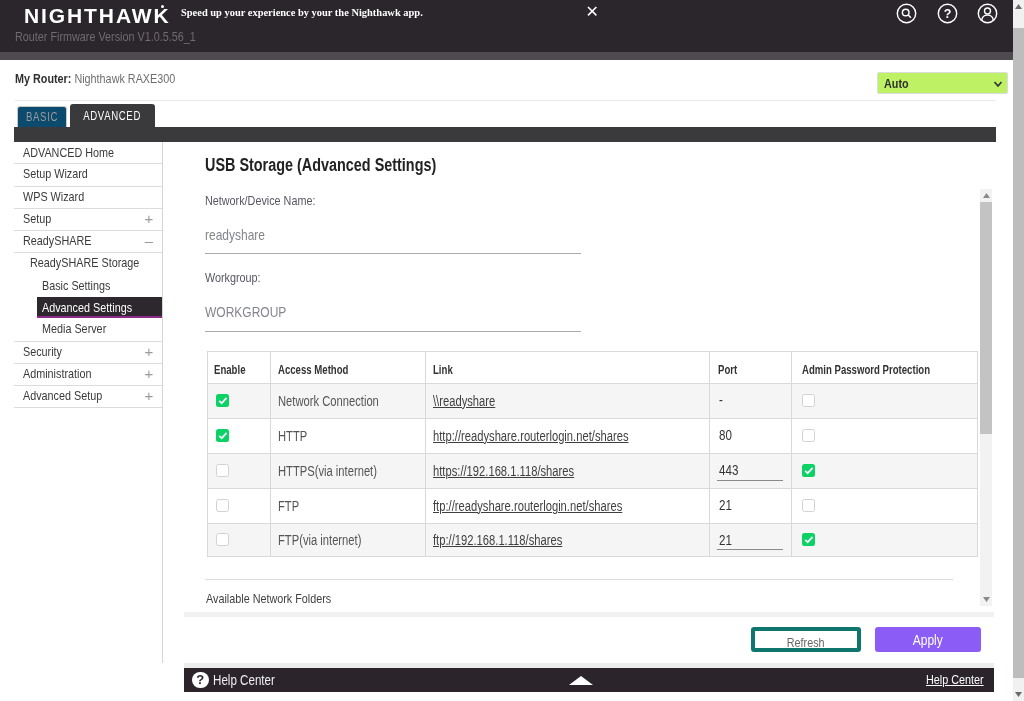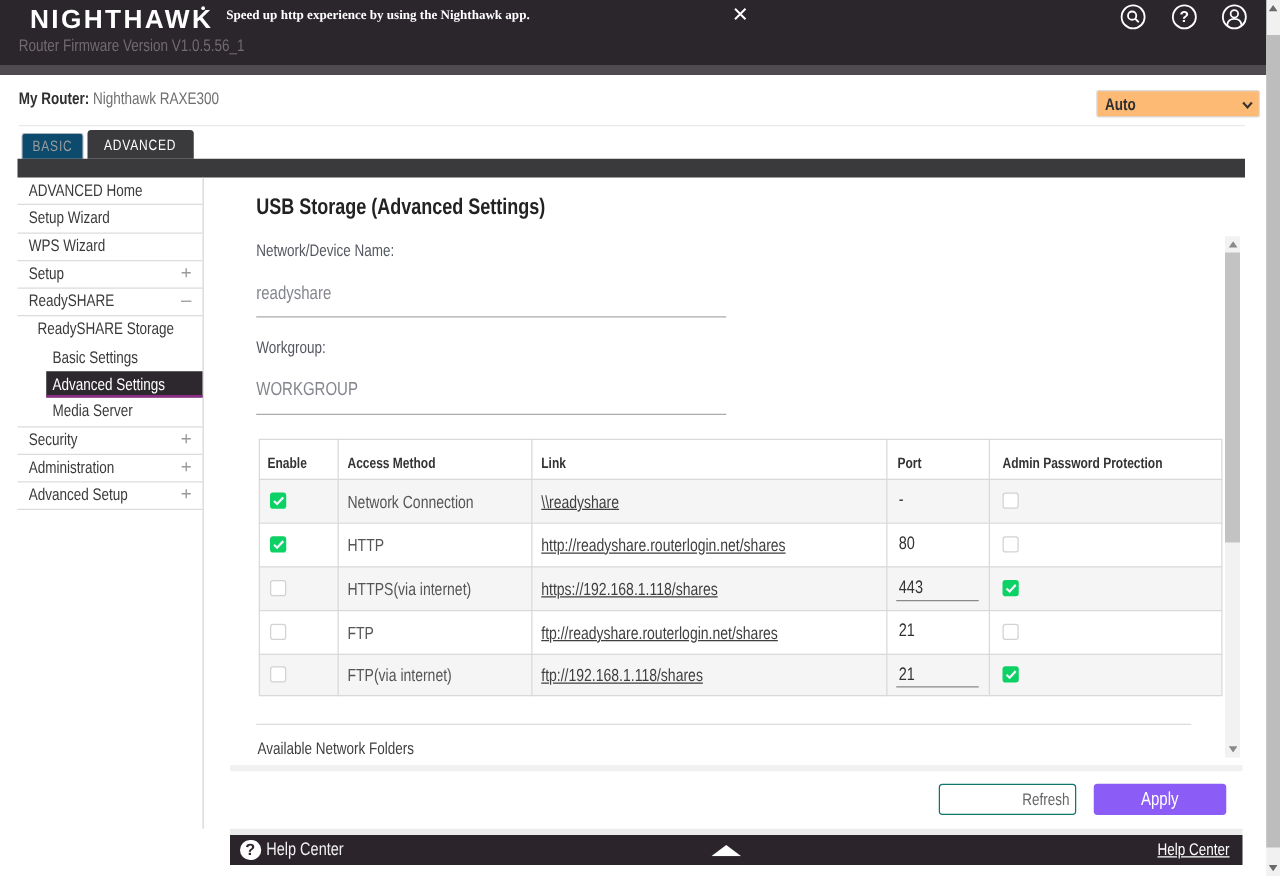--- a/index.html
+++ b/index.html
@@ -13,21 +13,21 @@
 </head>
 <body>
 
 <div class="abs" style="left:0;top:0;width:1024px;height:52px;background:#2b262c;"></div>
 <div class="abs" style="left:0;top:52px;width:1024px;height:8px;background:#4e4a50;"></div>
 
 <div class="abs" style="left:24px;top:0.5px;width:300px;height:30px;color:#fff;font-size:21px;font-weight:700;letter-spacing:1.9px;line-height:30px;">NIGHTHAWK</div>
 <div class="abs" style="left:161px;top:5px;width:3px;height:3px;border-radius:50%;background:#fff;"></div>
 <div class="abs tx" style="left:15px;top:28.5px;color:#716a71;font-size:13.5px;">Router Firmware Version V1.0.5.56_1</div>
 
-<div class="abs" style="left:181px;top:7px;color:#fff;font-family:'Liberation Serif',serif;font-weight:700;font-size:10.45px;">Speed up http experience by using the Nighthawk app.</div>
+<div class="abs" style="left:181px;top:7px;color:#fff;font-family:'Liberation Serif',serif;font-weight:700;font-size:10.45px;">Speed up your experience by your the Nighthawk app.</div>
 
 <svg class="abs" style="left:583.5px;top:2.5px;" width="16" height="16" viewBox="0 0 16 16">
   <path d="M4 4 L12.4 12.4 M12.4 4 L4 12.4" stroke="#fff" stroke-width="1.6" fill="none"></path>
 </svg>
 
 <svg class="abs" style="left:896px;top:3px;" width="21" height="21" viewBox="0 0 21 21">
   <circle cx="10.5" cy="10.5" r="9.2" stroke="#fff" stroke-width="1.45" fill="none"></circle>
   <circle cx="9.7" cy="9.5" r="3.3" stroke="#fff" stroke-width="1.45" fill="none"></circle>
   <path d="M12.2 12 L15 14.8" stroke="#fff" stroke-width="1.45"></path>
 </svg>
@@ -36,21 +36,21 @@
   <text x="10.5" y="14.8" font-size="12.5" font-weight="700" fill="#fff" text-anchor="middle" font-family="Liberation Sans">?</text>
 </svg>
 <svg class="abs" style="left:976.5px;top:3px;" width="21" height="21" viewBox="0 0 21 21">
   <circle cx="10.5" cy="10.5" r="9.2" stroke="#fff" stroke-width="1.45" fill="none"></circle>
   <circle cx="10.5" cy="8" r="3" stroke="#fff" stroke-width="1.4" fill="none"></circle>
   <path d="M4.8 17 C5.2 13.3 7.6 12.1 10.5 12.1 C13.4 12.1 15.8 13.3 16.2 17" stroke="#fff" stroke-width="1.4" fill="none"></path>
 </svg>
 
 <div class="abs tx" style="left:15px;top:71px;font-size:13.5px;color:#6e6e6e;"><b style="color:#2f2f2f;">My Router:</b> Nighthawk RAXE300</div>
 
-<div class="abs" style="left:877px;top:72px;width:131px;height:22px;border:1px solid #dcdcdc;background:#fdba74;border-radius:2px;">
+<div class="abs" style="left:877px;top:72px;width:131px;height:22px;border:1px solid #dcdcdc;background:#bef264;border-radius:2px;">
   <span class="abs tx" style="left:6px;top:3px;font-size:13.5px;font-weight:700;color:#2f2f2f;">Auto</span>
   <svg class="abs" style="right:4px;top:7px;" width="10" height="9" viewBox="0 0 10 9">
     <path d="M1.5 2 L5 6 L8.5 2" stroke="#333" stroke-width="1.7" fill="none"></path>
   </svg>
 </div>
 <div class="abs" style="left:15px;top:100px;width:981px;height:1px;background:#e9e9e9;"></div>
 
 <div class="abs" style="left:17px;top:106px;width:50px;height:21px;background:#0c4a6e;border:1px solid #c9c9c9;border-bottom:none;border-radius:3px 3px 0 0;color:#9b9b9b;font-size:12px;font-weight:700;letter-spacing:0.8px;text-align:center;line-height:21px;"><span class="tc" style="display:inline-block;font-weight:400;">BASIC</span></div>
 <div class="abs" style="left:70px;top:104px;width:85px;height:23px;background:#3a393b;border-radius:3px 3px 0 0;color:#fff;font-size:12px;font-weight:700;letter-spacing:0.8px;text-align:center;line-height:24px;"><span class="tc" style="display:inline-block;font-weight:400;">ADVANCED</span></div>
 <div class="abs" style="left:14px;top:127px;width:982px;height:15px;background:#3a393b;"></div>
@@ -163,21 +163,21 @@
 <div class="abs" style="left:980px;top:189px;width:12px;height:417px;background:#f2f2f2;">
   <svg class="abs" style="left:2.5px;top:4px;" width="7" height="6" viewBox="0 0 7 6">
       <path d="M0 5 L3.5 0 L7 5 Z" fill="#8a8a8a"></path>
     </svg>
   <div class="abs" style="left:0;top:13px;width:12px;height:232px;background:#c3c3c3;"></div>
   <svg class="abs" style="left:2.5px;top:407px;" width="7" height="6" viewBox="0 0 7 6">
       <path d="M0 1 L3.5 6 L7 1 Z" fill="#8a8a8a"></path>
     </svg>
 </div>
 
-<div class="abs" style="left:751px;top:627px;width:110px;height:25px;border:1px solid #0f766e;border-radius:3px;background:#fff;color:#666;font-size:13.5px;text-align:right;line-height:24px;"><span class="tc" style="display:inline-block;">Refresh</span></div>
+<div class="abs" style="left:751px;top:627px;width:110px;height:25px;border:4px solid #0f766e;border-radius:3px;background:#fff;color:#666;font-size:13.5px;text-align:center;line-height:24px;"><span class="tc" style="display:inline-block;">Refresh</span></div>
 <div class="abs" style="left:875px;top:627px;width:106px;height:25px;border-radius:3px;background:#8b5cf6;color:#fff;font-size:15px;text-align:center;line-height:25px;"><span class="tc" style="display:inline-block;">Apply</span></div>
 
 <div class="abs" style="left:184px;top:663px;width:810px;height:5px;background:#ececec;"></div>
 <div class="abs" style="left:184px;top:668px;width:810px;height:24px;background:#2b252b;">
   <div class="abs" style="left:8px;top:3.5px;width:16.5px;height:16.5px;border-radius:50%;background:#fff;color:#2b252b;font-size:13px;font-weight:700;text-align:center;line-height:16.5px;">?</div>
   <span class="abs tx" style="left:29px;top:4px;color:#f0f0f0;font-size:14.5px;">Help Center</span>
   <svg class="abs" style="left:385px;top:8px;" width="24" height="9" viewBox="0 0 24 9">
       <path d="M0 9 L12 0 L24 9 Z" fill="#fff"></path>
     </svg>
   <span class="abs tx" style="left:742px;top:4px;color:#fff;font-size:13.5px;text-decoration:underline;white-space:nowrap;">Help Center</span>

